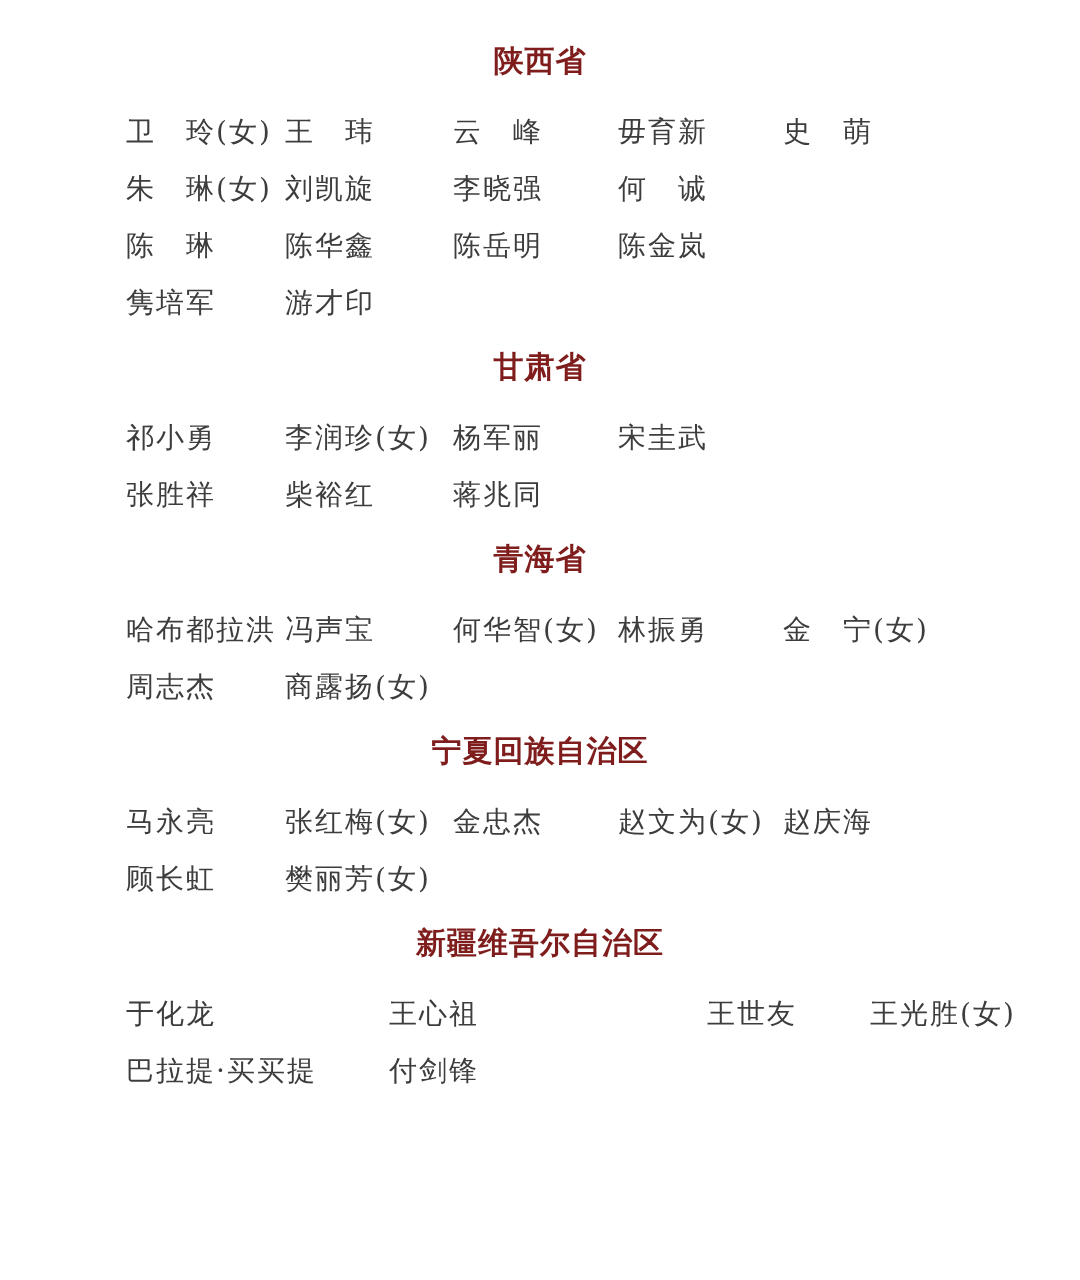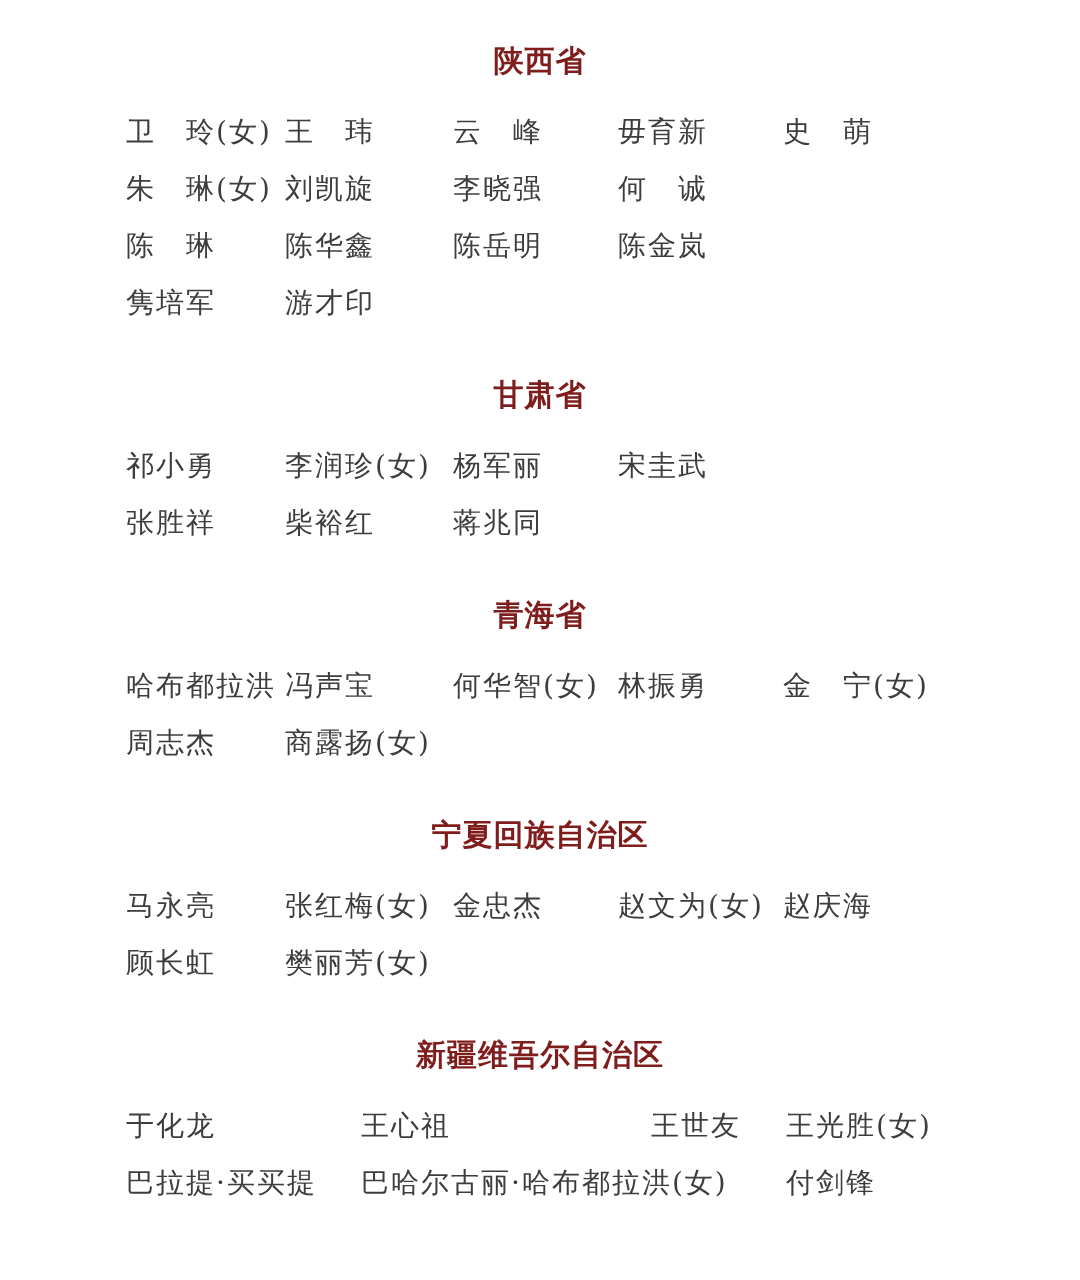--- a/index.html
+++ b/index.html
@@ -11,21 +11,21 @@
     width: 1080px;
     height: 1280px;
     overflow: hidden;
     font-family: "DejaVu Serif", "Liberation Serif", serif;
     color: #3d3d3d;
   }
   .page {
     padding-top: 44px;
     box-sizing: border-box;
   }
-  .section { margin-top: 60px; }
+  .section { margin-top: 32px; }
   .section:first-child { margin-top: 0; }
   .section-title {
     margin: 0;
     text-align: center;
     font-family: "DejaVu Sans", "Liberation Sans", sans-serif;
     font-weight: 700;
     font-size: 30px;
     line-height: 34px;
     color: #7f1d1d;
     letter-spacing: 1px;
@@ -34,21 +34,21 @@
   .row {
     display: grid;
     padding-left: 126px;
     padding-right: 32px;
     font-size: 28px;
     line-height: 31px;
     letter-spacing: 2px;
   }
   .row + .row { margin-top: 26px; }
   .cols5 { grid-template-columns: 159px 168px 165px 165px 1fr; }
-  .colsxj { grid-template-columns: 235px 290px 135px 1fr; }
+  .colsxj { grid-template-columns: 235px 290px 135px 1fr; gap: 28px; }
   .span2 { grid-column: 2 / 4; }
   .cell { white-space: nowrap; }
 </style>
 </head>
 <body>
 
 <div class="page">
 
   <section class="section">
     <h2 class="section-title">陕西省</h2>
@@ -134,19 +134,18 @@
     <h2 class="section-title">新疆维吾尔自治区</h2>
     <div class="rows">
       <div class="row colsxj">
         <span class="cell">于化龙</span>
         <span class="cell">王心祖</span>
         <span class="cell">王世友</span>
         <span class="cell">王光胜(女)</span>
       </div>
       <div class="row colsxj">
         <span class="cell">巴拉提·买买提</span>
-        <span class="cell span2">巴哈尔古丽·哈布都拉洪(女)</span>
         <span class="cell">付剑锋</span>
       </div>
     </div>
   </section>
 
 </div>
 
 </body></html>

